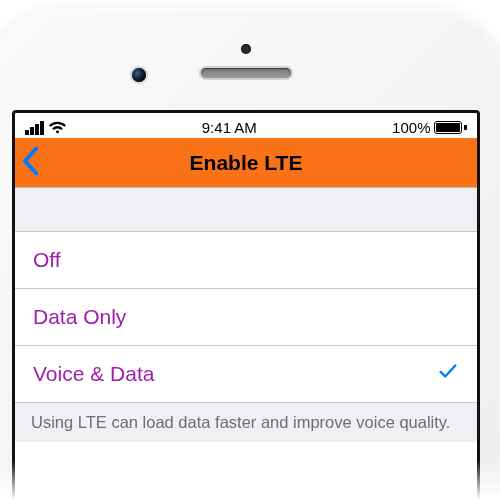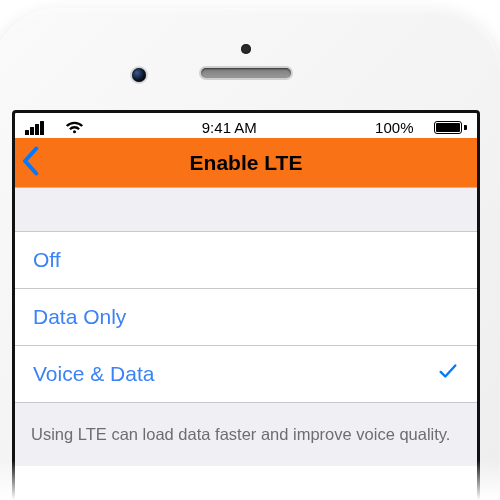--- a/index.html
+++ b/index.html
@@ -41,21 +41,21 @@
     background:#fff;
     border:3px solid #111;
     border-radius:4px;
     height: 700px;
     overflow:hidden;
   }
   .status-bar {
     display:flex; align-items:center; justify-content:space-between;
     padding: 6px 10px 2px 10px; font-size:15px; font-weight:500;
   }
-  .status-left, .status-right { display:flex; align-items:center; gap:21px; }
+  .status-left, .status-right { display:flex; align-items:center; gap:4px; }
   .cell-bars { display:flex; align-items:flex-end; gap:1.5px; }
   .cell-bars span { width:3.5px; background:#000; border-radius:.5px; }
   .cell-bars span:nth-child(1){height:5px}
   .cell-bars span:nth-child(2){height:8px}
   .cell-bars span:nth-child(3){height:11px}
   .cell-bars span:nth-child(4){height:14px}
   .wifi svg { display:block; }
   .battery { display:flex; align-items:center; gap:2px; }
   .batt-body { width:28px; height:13px; border:1.5px solid #000; border-radius:3px; position:relative; }
   .batt-fill { position:absolute; left:1px; top:1px; bottom:1px; right:1px; background:#000; border-radius:1px;}
@@ -67,25 +67,25 @@
     background:#f97316;
   }
   .back-chevron { position:absolute; left:6px; top:50%; transform:translateY(-50%); }
   .nav-title { font-size:21px; font-weight:600; color:#000; }
   .content { background:#efeff4; }
   .group-gap { height:44px; border-bottom:1px solid #c8c7cc; }
   .row {
     background:#fff; height:57px; display:flex; align-items:center;
     justify-content:space-between; padding:0 18px;
     border-bottom:1px solid #c8c7cc;
-    font-size:21px; color:#3b82f6; font-weight:400;
+    font-size:21px; color:#a21caf; font-weight:400;
   }
   .check { color:#007aff; font-size:22px; font-weight:600; }
   .footer {
-    padding:22px 16px; font-size:16.5px; color:#6d6d72;
+    padding:10px 16px; font-size:16.5px; color:#6d6d72;
   }
   .bottom-fade {
     position:absolute; left:0; right:0; bottom:0;
     height:40px; pointer-events:none;
     background:linear-gradient(to bottom, rgba(255,255,255,0), rgba(255,255,255,1));
   }
 </style>
 </head>
 <body>
 

